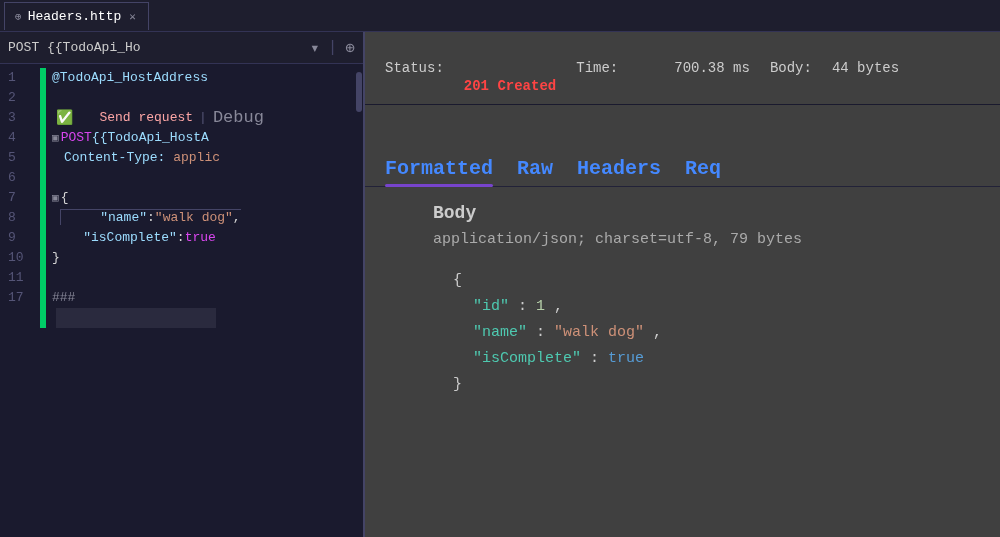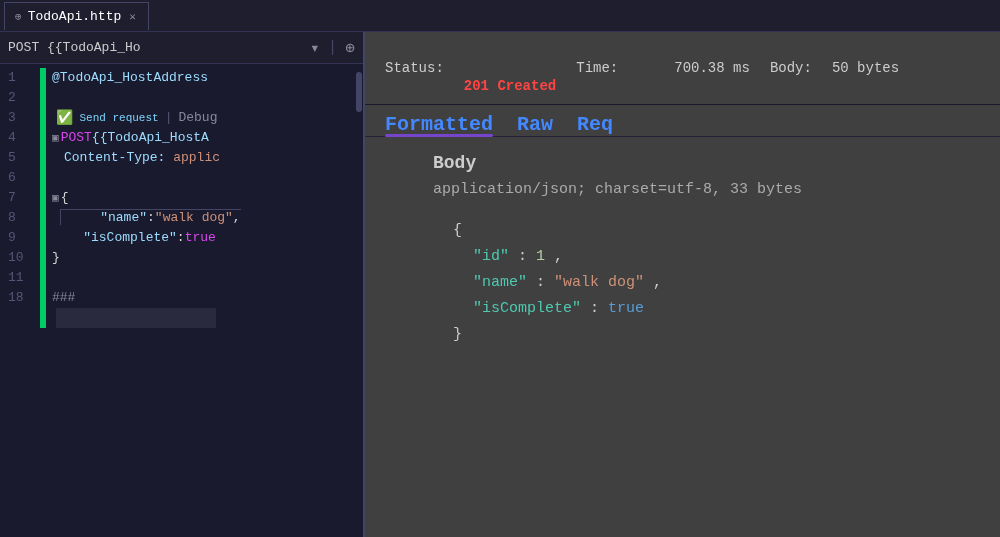--- a/index.html
+++ b/index.html
@@ -138,27 +138,28 @@
     .c-light { color: #cccccc; }
     .c-teal { color: #9cdcfe; }
 
     .send-debug-bar {
       display: flex;
       align-items: center;
       gap: 6px;
       margin-left: 4px;
     }
     .send-btn {
-      color: #7dd3fc;
-      font-size: 11px;
-      cursor: pointer;
+      color: #fca5a5;
+      font-size: 13px;
+      cursor: pointer;
+      margin-left: 20px;
     }
     .debug-btn {
       color: #888899;
-      font-size: 13px;
+      font-size: 17px;
       cursor: pointer;
     }
     .separator { color: #555577; }
 
     .collapse-icon {
       color: #888899;
       font-size: 11px;
       margin-right: 2px;
       cursor: pointer;
     }
@@ -207,34 +208,36 @@
       align-items: flex-end;
       padding: 8px 20px 0;
       gap: 24px;
       border-bottom: 1px solid #222238;
     }
     .resp-tab {
       font-size: 20px;
       font-weight: 700;
       color: #4488ff;
       cursor: pointer;
+      padding-bottom: 6px;
       position: relative;
     }
     .resp-tab.active::after {
       content: '';
       position: absolute;
       bottom: -1px;
       left: 0;
       right: 0;
       height: 3px;
       background: #7744cc;
       border-radius: 2px;
     }
     .resp-tab:not(.active) {
       color: #4488ff;
+      margin-top: 44px;
     }
 
     .response-body {
       flex: 1;
       padding: 16px 20px;
       overflow: auto;
       margin-left: 48px;
     }
 
     .body-label {
@@ -270,21 +273,21 @@
       margin-left: 4px;
       width: 160px;
     }
   </style>
 </head>
 <body>
 
 <div class="tab-bar">
   <div class="tab active">
     <span class="tab-pin">⊕</span>
-    <span>TodoApi.http</span>
+    <span>Headers.http</span>
     <span class="tab-close">✕</span>
   </div>
 </div>
 
 <div class="main">
 
   <div class="editor-panel">
 
     <div class="request-bar">
       <span class="request-method c-light">POST {{TodoApi_Ho</span>
@@ -300,21 +303,21 @@
         <div>2</div>
         <div>3</div>
         <div>4</div>
         <div>5</div>
         <div>6</div>
         <div>7</div>
         <div>8</div>
         <div>9</div>
         <div>10</div>
         <div>11</div>
-        <div>18</div>
+        <div>17</div>
       </div>
 
       <div class="code-area">
 
         <div class="code-line">
           <div class="left-gutter"></div>
           <span class="c-teal">@TodoApi_HostAddress</span>
         </div>
 
         <div class="code-line">
@@ -400,33 +403,34 @@
   </div>
 
   <div class="response-panel">
 
     <div class="status-bar">
       <span class="status-label">Status:</span>
       <span class="status-value">201 Created</span>
       <span class="status-label">Time:</span>
       <span class="status-time">700.38 ms</span>
       <span class="status-label">Body:</span>
-      <span class="status-size">50 bytes</span>
+      <span class="status-size">44 bytes</span>
     </div>
 
     <div class="response-tabs">
       <div class="resp-tab active">Formatted</div>
       <div class="resp-tab">Raw</div>
+      <div class="resp-tab">Headers</div>
       <div class="resp-tab">Req</div>
     </div>
 
     <div class="response-body">
 
       <div class="body-label">Body</div>
-      <div class="content-type">application/json; charset=utf-8, 33 bytes</div>
+      <div class="content-type">application/json; charset=utf-8, 79 bytes</div>
 
       <div class="json-block">
         <div><span class="json-brace">{</span></div>
         <div style="padding-left: 20px;">
           <span class="json-key">"id"</span>
           <span class="json-colon">: </span>
           <span class="json-number">1</span>
           <span class="json-colon">,</span>
         </div>
         <div style="padding-left: 20px;">

